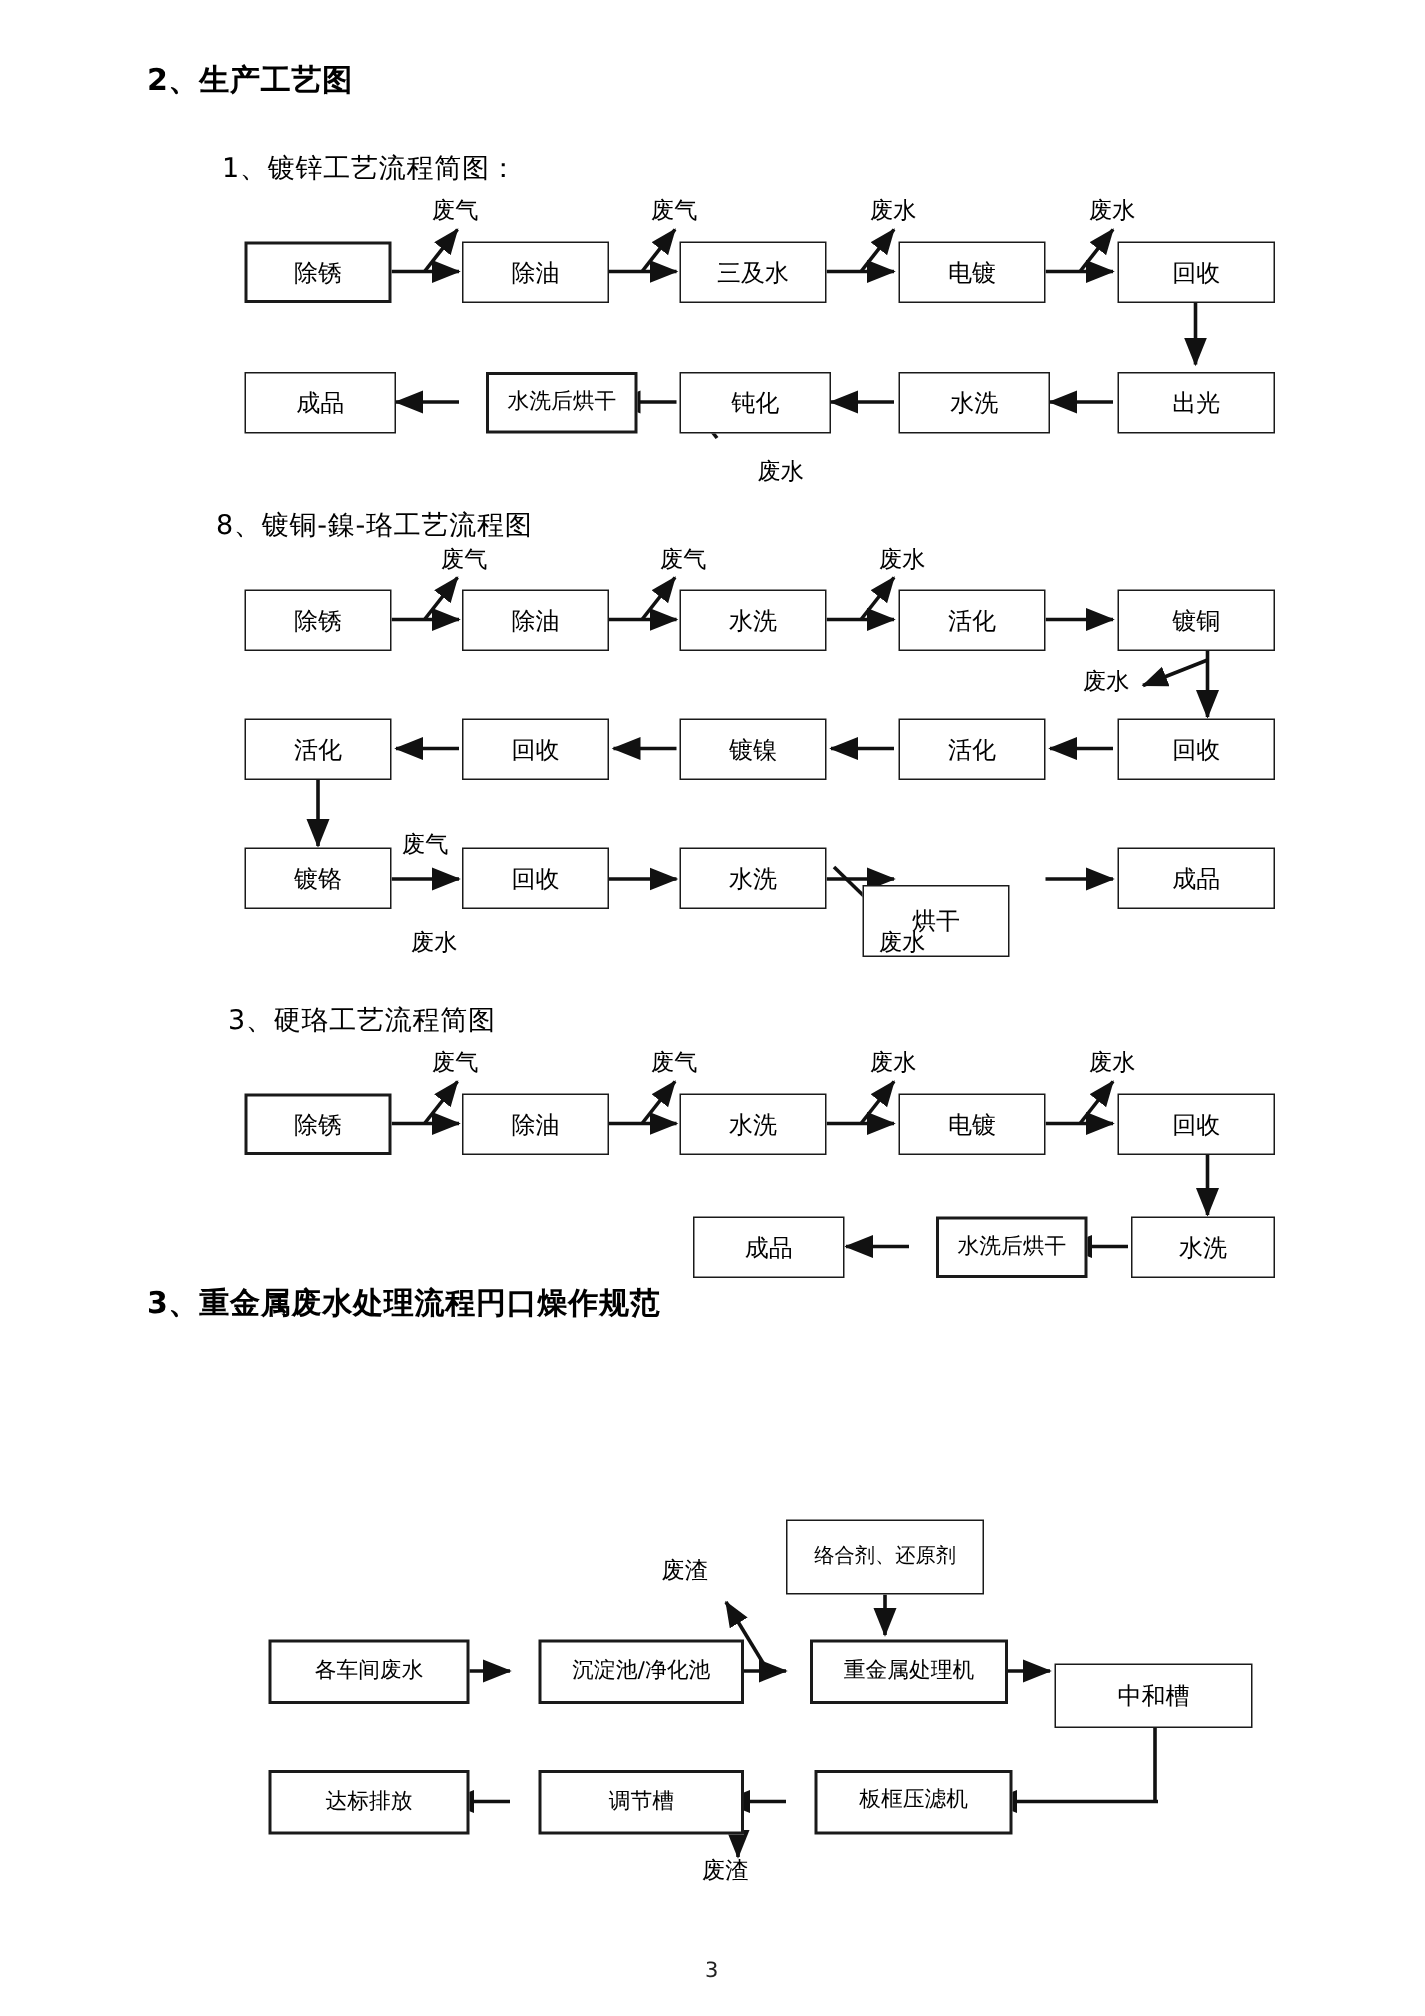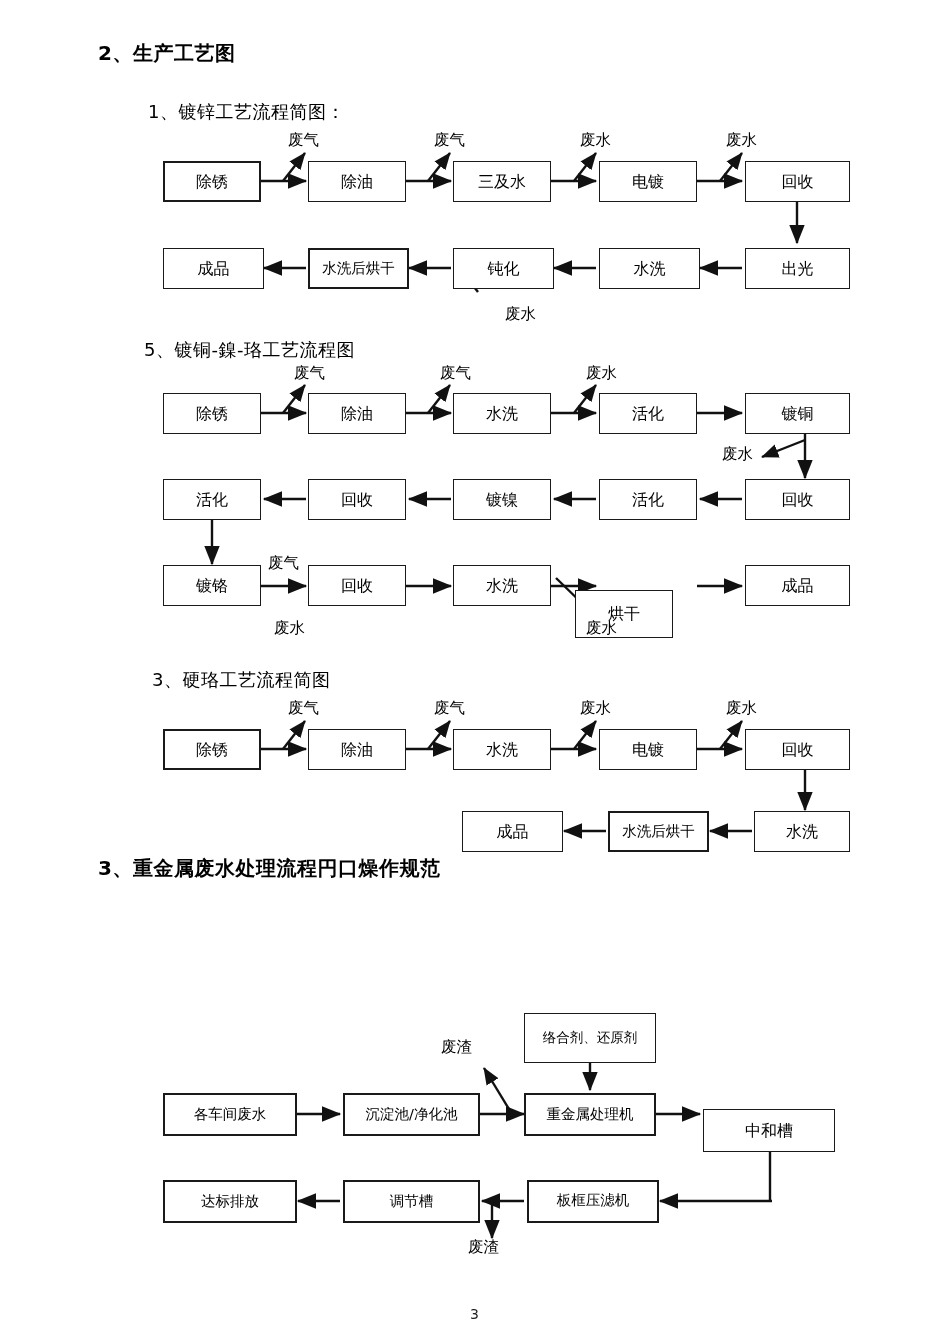--- a/index.html
+++ b/index.html
@@ -43,21 +43,21 @@
     background: #ffffff;
     display: flex;
     align-items: center;
     justify-content: center;
     font-size: 16px;
     line-height: 1;
     white-space: nowrap;
     box-sizing: border-box;
   }
   .box.thick { border-width: 2.4px; }
-  .box.small-text { font-size: 14.5px; }
+  .box.small-text { font-size: 14.5px; margin-left: 16px; }
   .box.tiny-text { font-size: 13.5px; }
   
   .flab {
     position: absolute;
     font-size: 15.5px;
     white-space: nowrap;
     line-height: 1;
   }
   
   .conn {
@@ -162,21 +162,21 @@
       <line x1="340" y1="1201" x2="298" y2="1201" marker-end="url(#ah)"></line>
 
       <line x1="492" y1="1201" x2="492" y2="1238" marker-end="url(#ah)"></line>
     </g>
   </svg>
 
   <div class="h-major" style="left:98px; top:40px;">2、生产工艺图</div>
 
   <div class="h-minor" style="left:148px; top:100px;">1、镀锌工艺流程简图：</div>
 
-  <div class="h-minor" style="left:144px; top:338px;">5、镀铜-鎳-珞工艺流程图</div>
+  <div class="h-minor" style="left:144px; top:338px;">8、镀铜-鎳-珞工艺流程图</div>
 
   <div class="h-minor" style="left:152px; top:668px;">3、硬珞工艺流程简图</div>
 
   <div class="h-major" style="left:98px; top:855px;">3、重金属废水处理流程円口燥作规范</div>
 
   <div class="box thick" style="left:163px; top:161px; width:98px; height:41px;">除锈</div>
   <div class="box" style="left:308px; top:161px; width:98px; height:41px;">除油</div>
   <div class="box" style="left:453px; top:161px; width:98px; height:41px;">三及水</div>
   <div class="box" style="left:599px; top:161px; width:98px; height:41px;">电镀</div>
   <div class="box" style="left:745px; top:161px; width:105px; height:41px;">回收</div>

